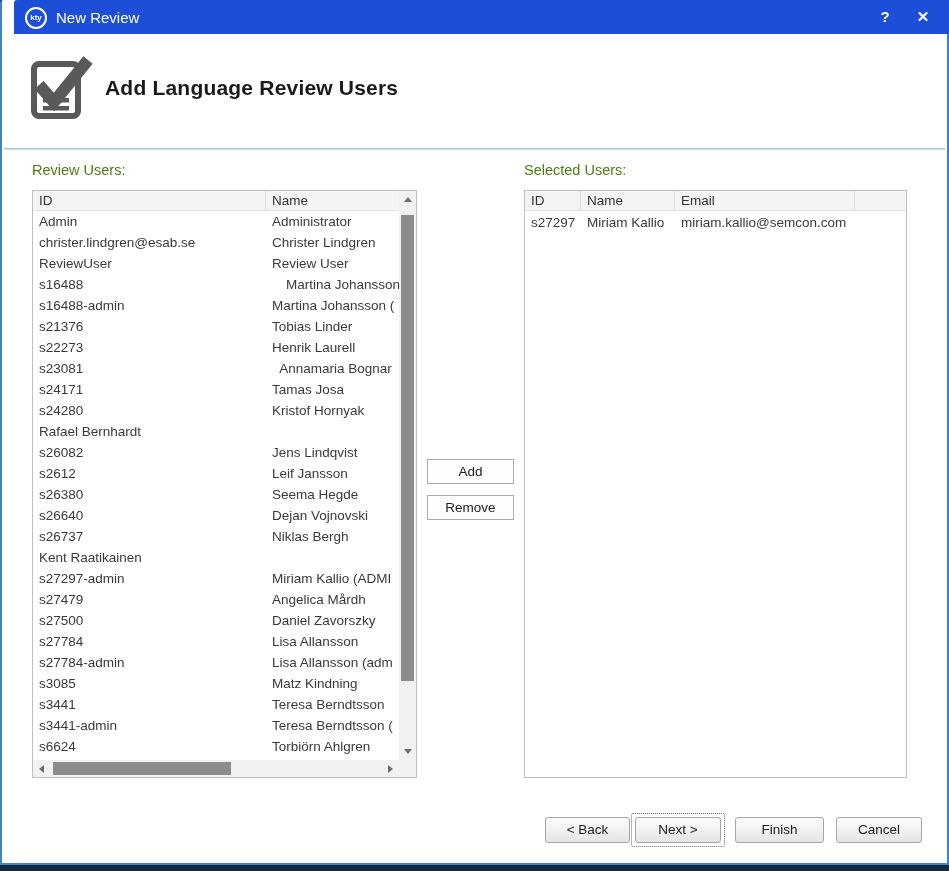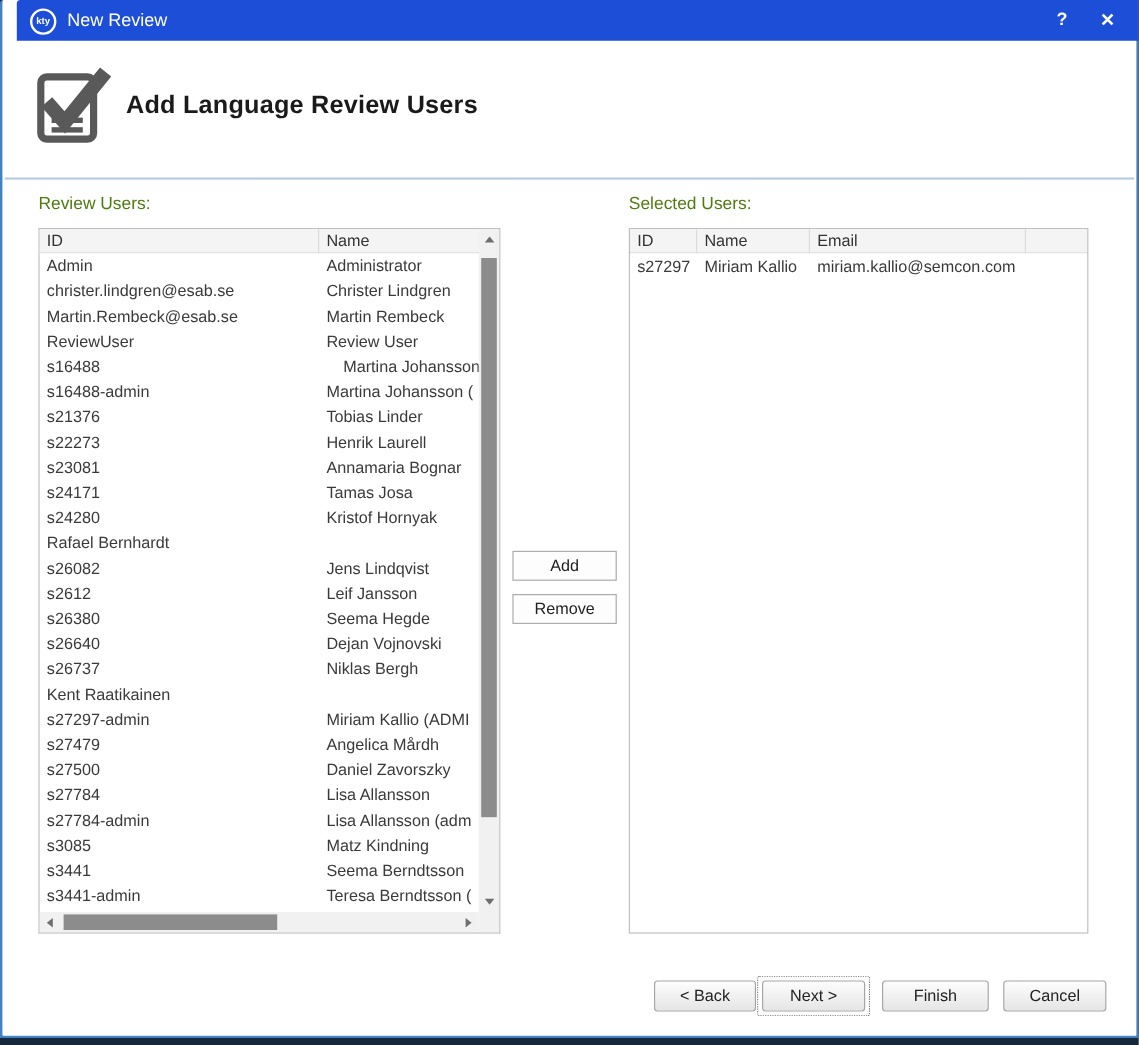--- a/index.html
+++ b/index.html
@@ -118,24 +118,20 @@
       <div id="left-rows" class="rows">
           <div class="lrow">
             <div class="lcell" style="width: 233px;">Admin</div>
             <div class="lcell" style="width: 133px;">Administrator</div>
           </div>
           <div class="lrow">
             <div class="lcell" style="width: 233px;">christer.lindgren@esab.se</div>
             <div class="lcell" style="width: 133px;">Christer Lindgren</div>
           </div>
           <div class="lrow">
-            <div class="lcell" style="width: 233px;">Martin.Rembeck@esab.se</div>
-            <div class="lcell" style="width: 133px;">Martin Rembeck</div>
-          </div>
-          <div class="lrow">
             <div class="lcell" style="width: 233px;">ReviewUser</div>
             <div class="lcell" style="width: 133px;">Review User</div>
           </div>
           <div class="lrow">
             <div class="lcell" style="width: 233px;">s16488</div>
             <div class="lcell" style="width: 133px; margin-left: 39px;">Martina Johansson</div>
           </div>
           <div class="lrow">
             <div class="lcell" style="width: 233px;">s16488-admin</div>
             <div class="lcell" style="width: 133px;">Martina Johansson (</div>
@@ -143,21 +139,21 @@
           <div class="lrow">
             <div class="lcell" style="width: 233px;">s21376</div>
             <div class="lcell" style="width: 133px;">Tobias Linder</div>
           </div>
           <div class="lrow">
             <div class="lcell" style="width: 233px;">s22273</div>
             <div class="lcell" style="width: 133px;">Henrik Laurell</div>
           </div>
           <div class="lrow">
             <div class="lcell" style="width: 233px;">s23081</div>
-            <div class="lcell" style="width: 133px;">Annamaria Bognar</div>
+            <div class="lcell" style="width: 133px; text-align: center;">Annamaria Bognar</div>
           </div>
           <div class="lrow">
             <div class="lcell" style="width: 233px;">s24171</div>
             <div class="lcell" style="width: 133px;">Tamas Josa</div>
           </div>
           <div class="lrow">
             <div class="lcell" style="width: 233px;">s24280</div>
             <div class="lcell" style="width: 133px;">Kristof Hornyak</div>
           </div>
           <div class="lrow">
@@ -205,21 +201,21 @@
           <div class="lrow">
             <div class="lcell" style="width: 233px;">s27784-admin</div>
             <div class="lcell" style="width: 133px;">Lisa Allansson (adm</div>
           </div>
           <div class="lrow">
             <div class="lcell" style="width: 233px;">s3085</div>
             <div class="lcell" style="width: 133px;">Matz Kindning</div>
           </div>
           <div class="lrow">
             <div class="lcell" style="width: 233px;">s3441</div>
-            <div class="lcell" style="width: 133px;">Seema Berndtsson</div>
+            <div class="lcell" style="width: 133px;">Teresa Berndtsson</div>
           </div>
           <div class="lrow">
             <div class="lcell" style="width: 233px;">s3441-admin</div>
             <div class="lcell" style="width: 133px;">Teresa Berndtsson (</div>
           </div>
           <div class="lrow">
             <div class="lcell" style="width: 233px;">s6624</div>
             <div class="lcell" style="width: 133px;">Torbiörn Ahlgren</div>
           </div>
         </div>

